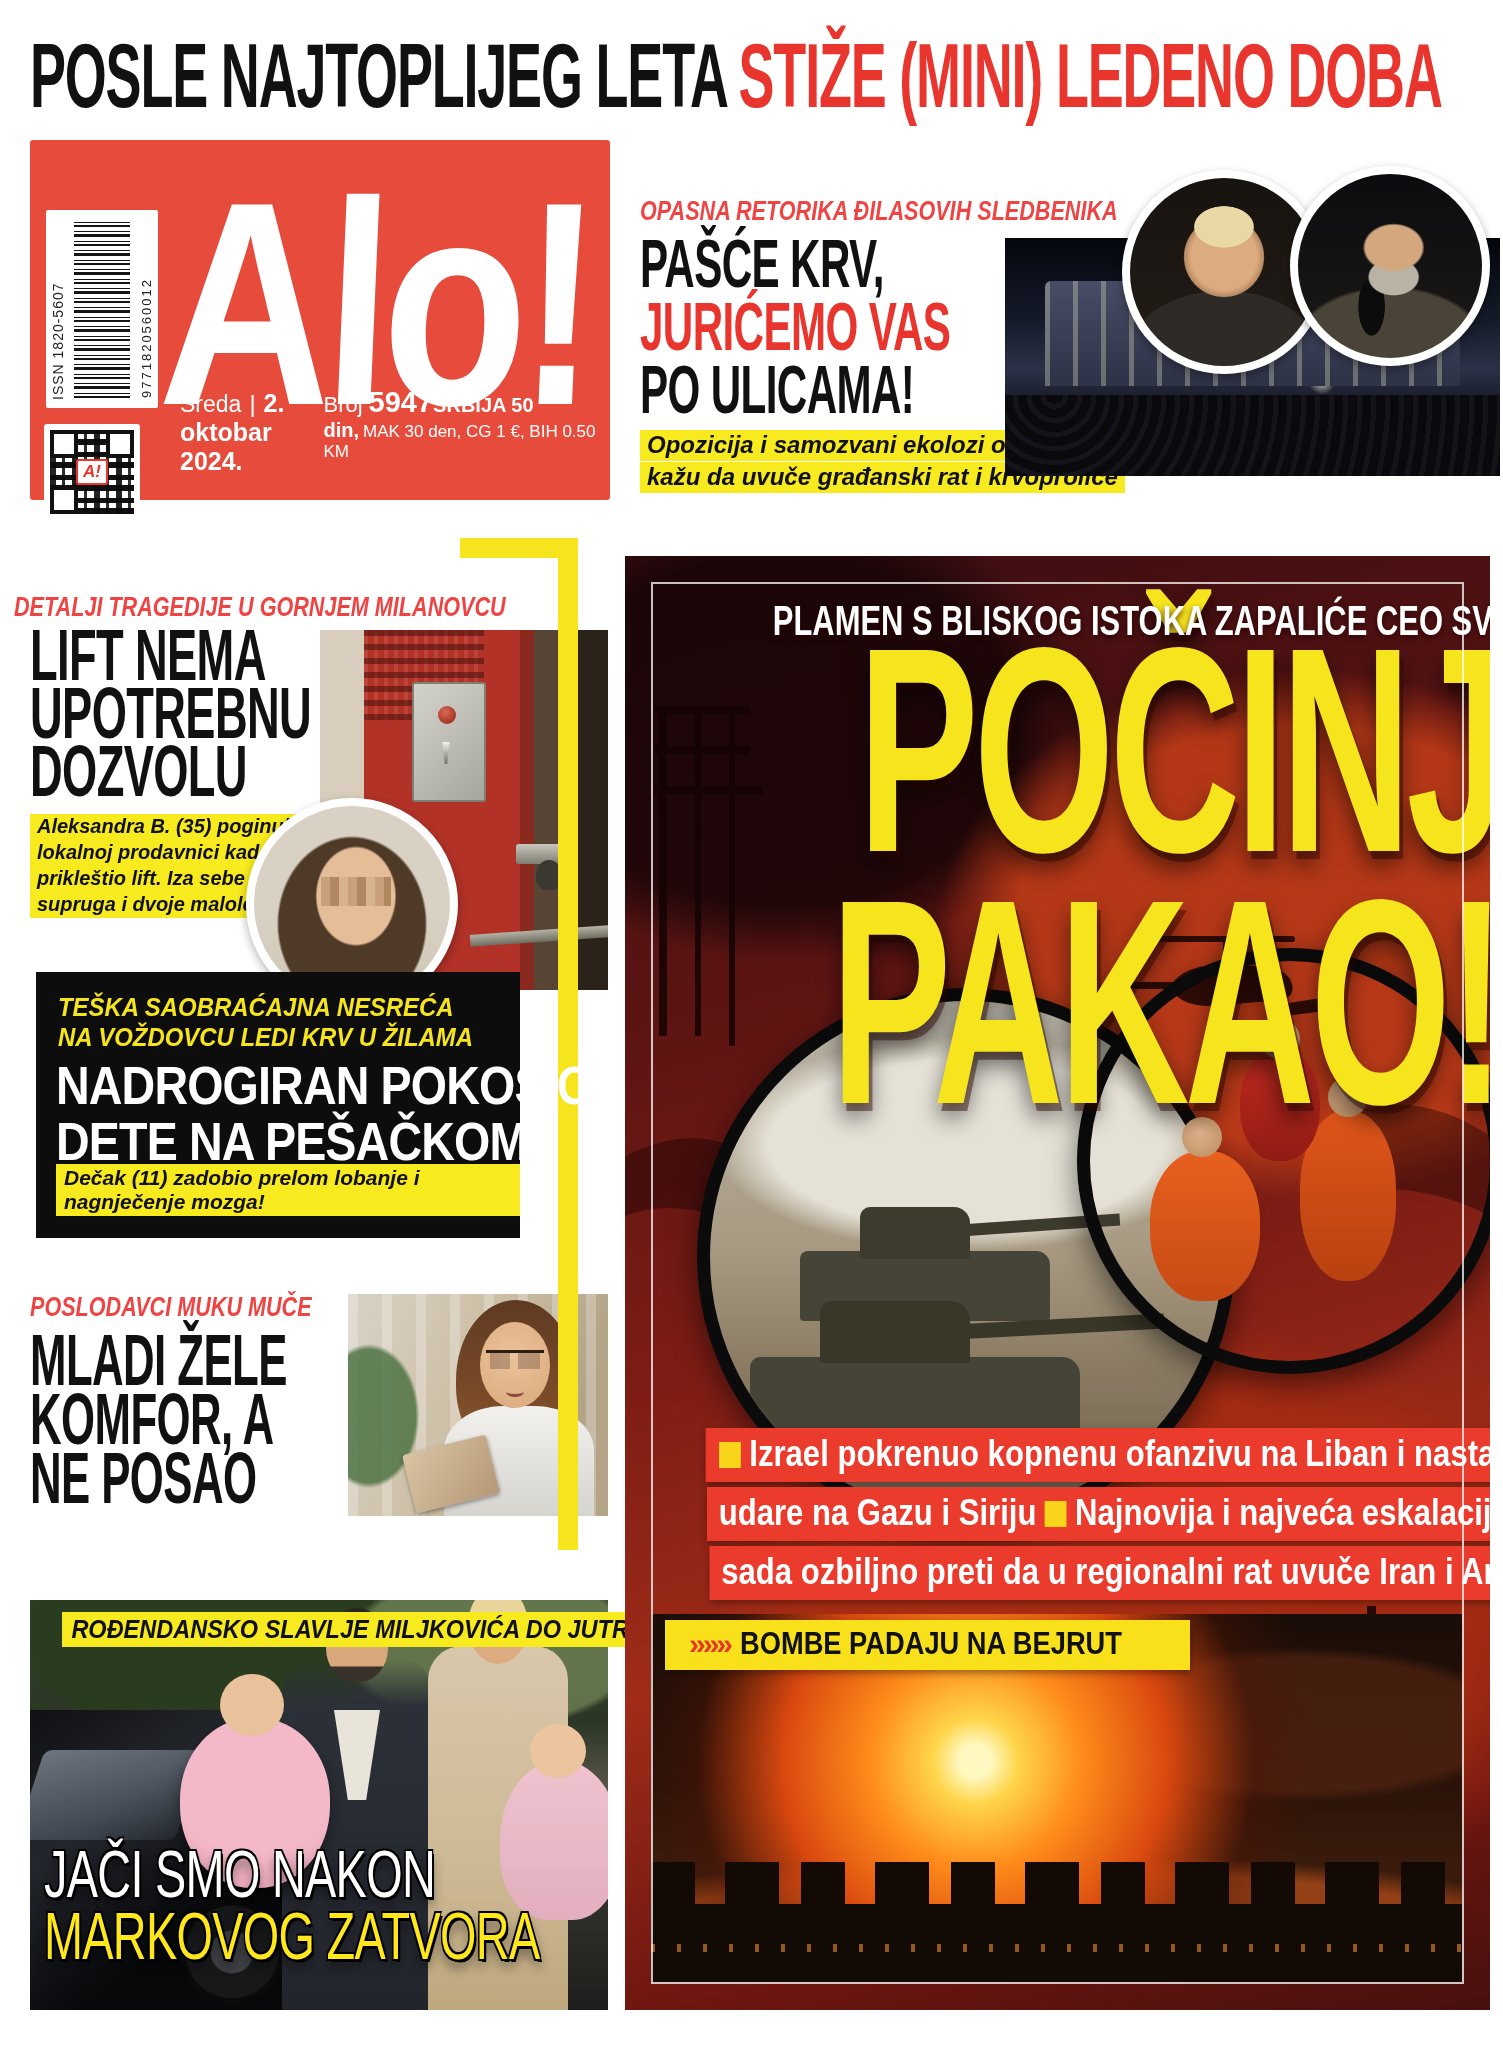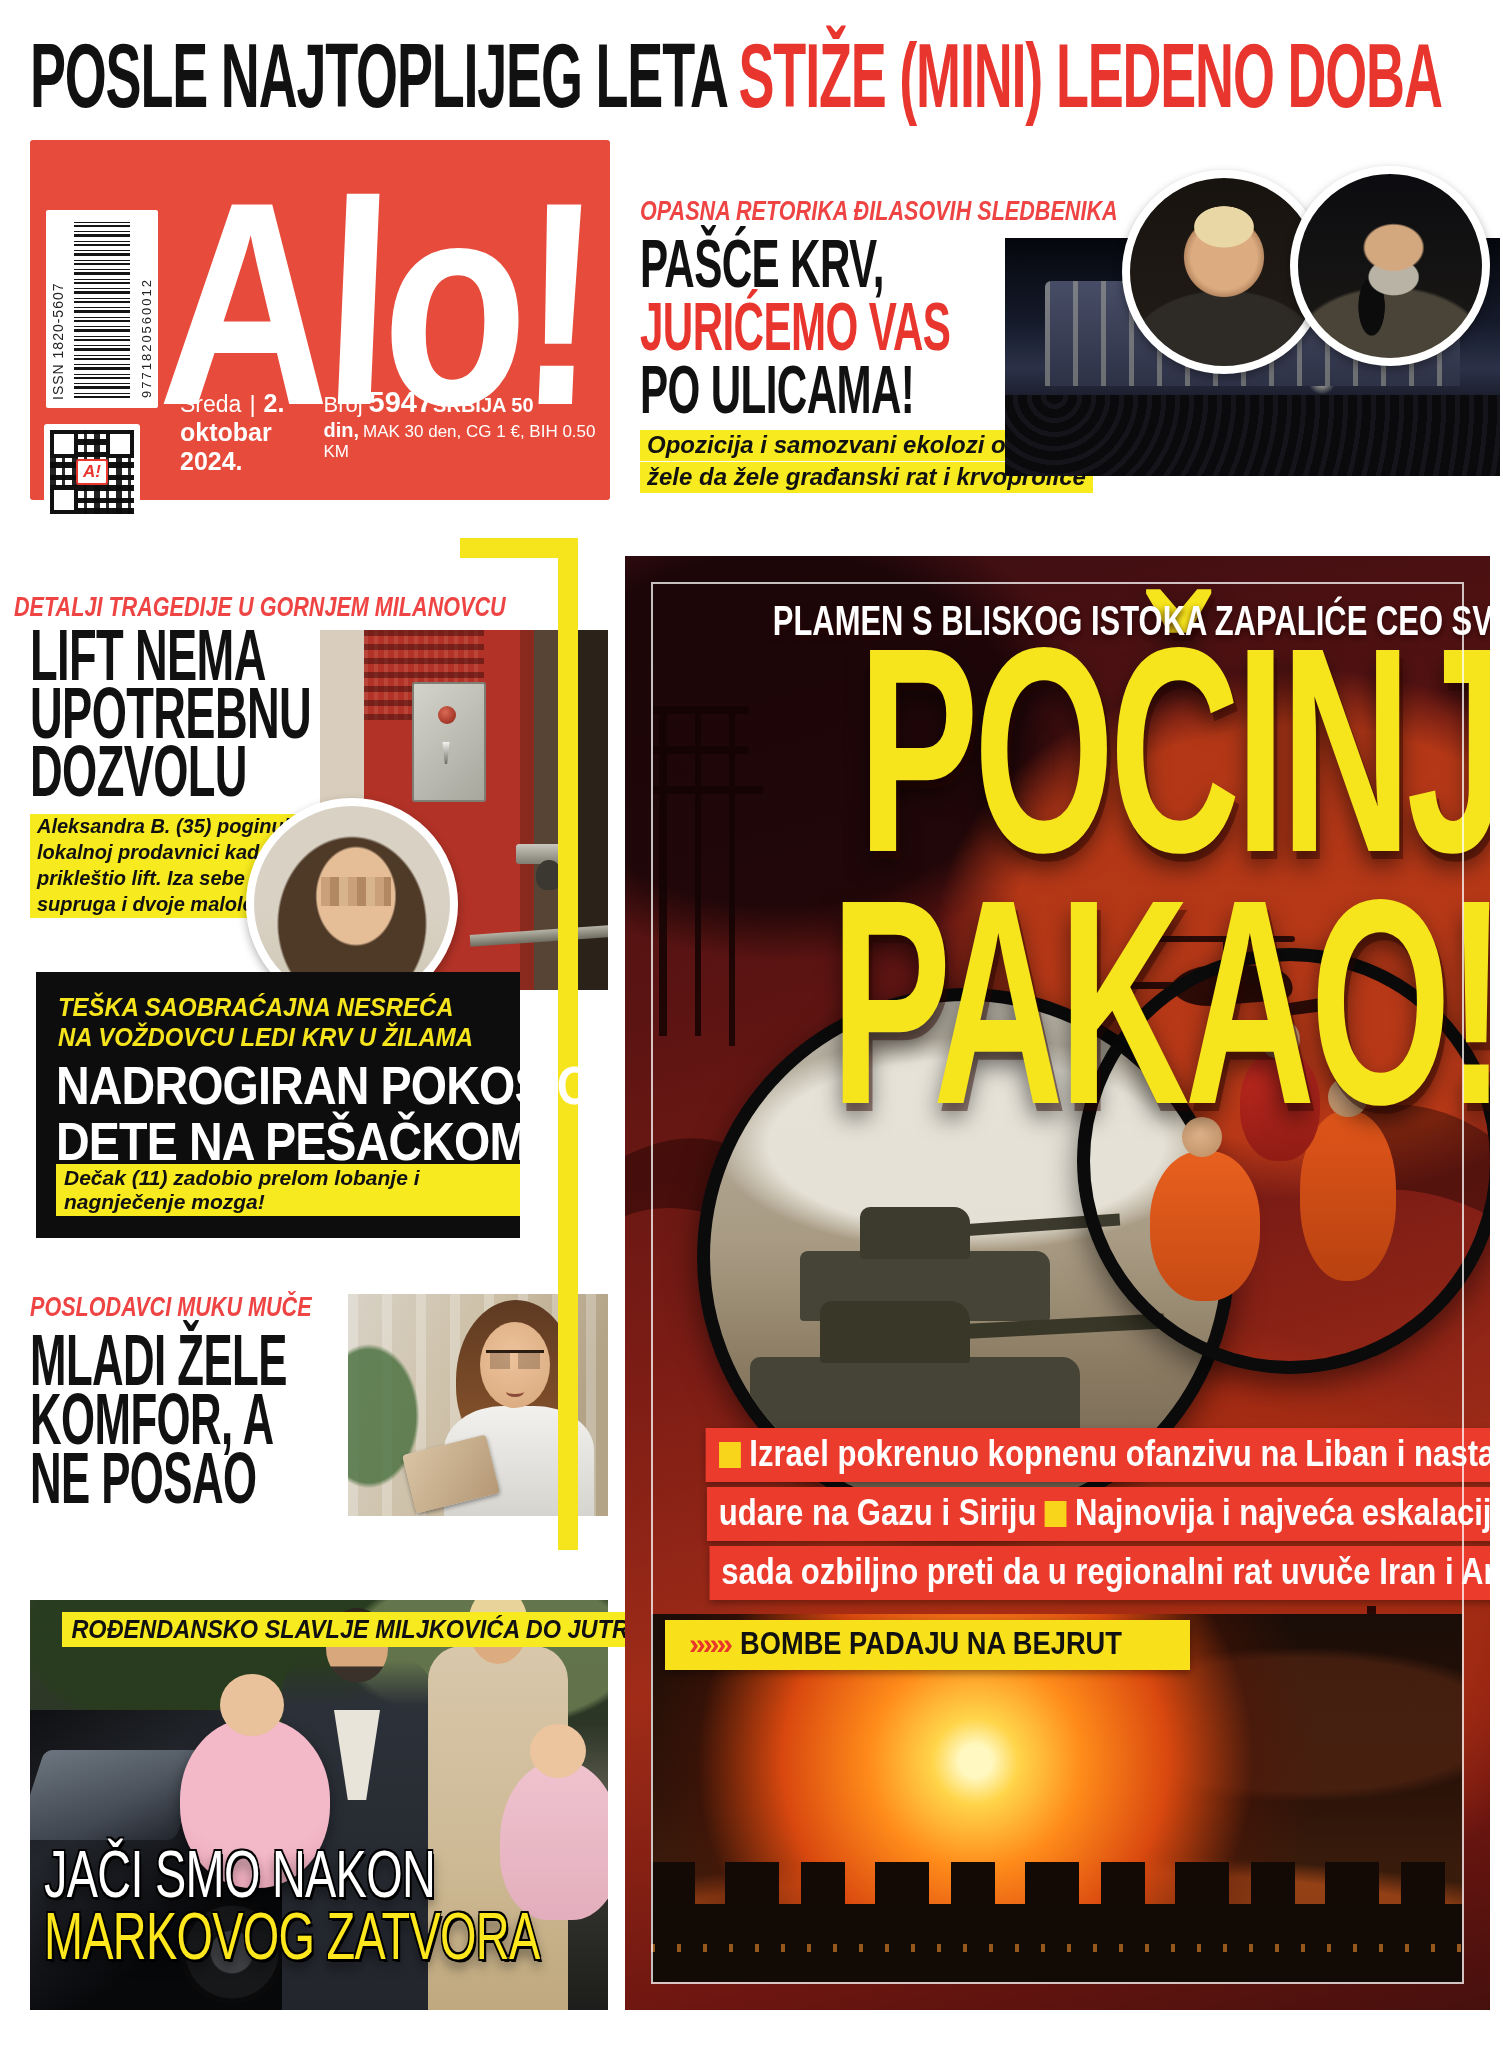--- a/index.html
+++ b/index.html
@@ -305,21 +305,21 @@
   <div class="abs kicker protest-kicker">
     <span class="cond">OPASNA RETORIKA ĐILASOVIH SLEDBENIKA</span>
   </div>
   <div class="abs protest-hl">
     <div class="hl-line"><span class="cond">PAŠĆE KRV,</span></div>
     <div class="hl-line" style="color:#e8362e;"><span class="cond">JURIĆEMO VAS</span></div>
     <div class="hl-line"><span class="cond">PO ULICAMA!</span></div>
   </div>
   <div class="abs protest-dek">
     <div class="dek-line"><span>Opozicija i samozvani ekolozi otvoreno</span></div>
-    <div class="dek-line"><span>žele da žele građanski rat i krvoproliće</span></div>
+    <div class="dek-line"><span>kažu da uvuče građanski rat i krvoproliće</span></div>
   </div>
   <div class="abs protest-photo">
     <div class="parliament"></div>
     <div class="crowd"></div>
   </div>
   <div class="abs proto-circle pc-a"></div>
   <div class="abs proto-circle pc-b"></div>
 
   <div class="abs rule-h"></div>
   <div class="abs rule-v"></div>

